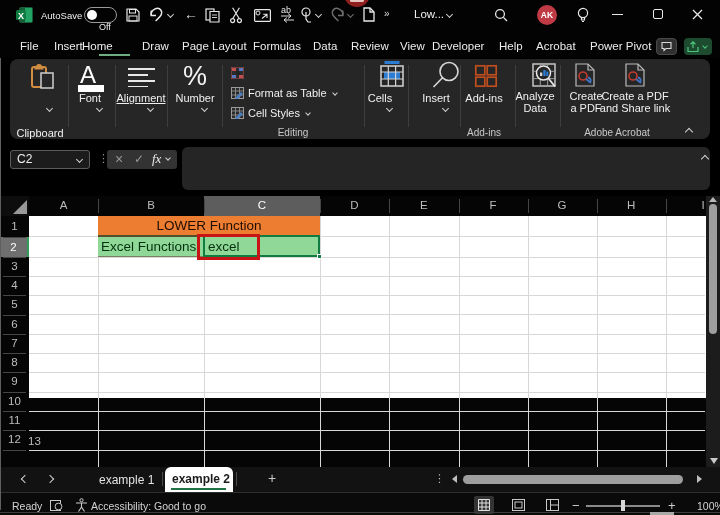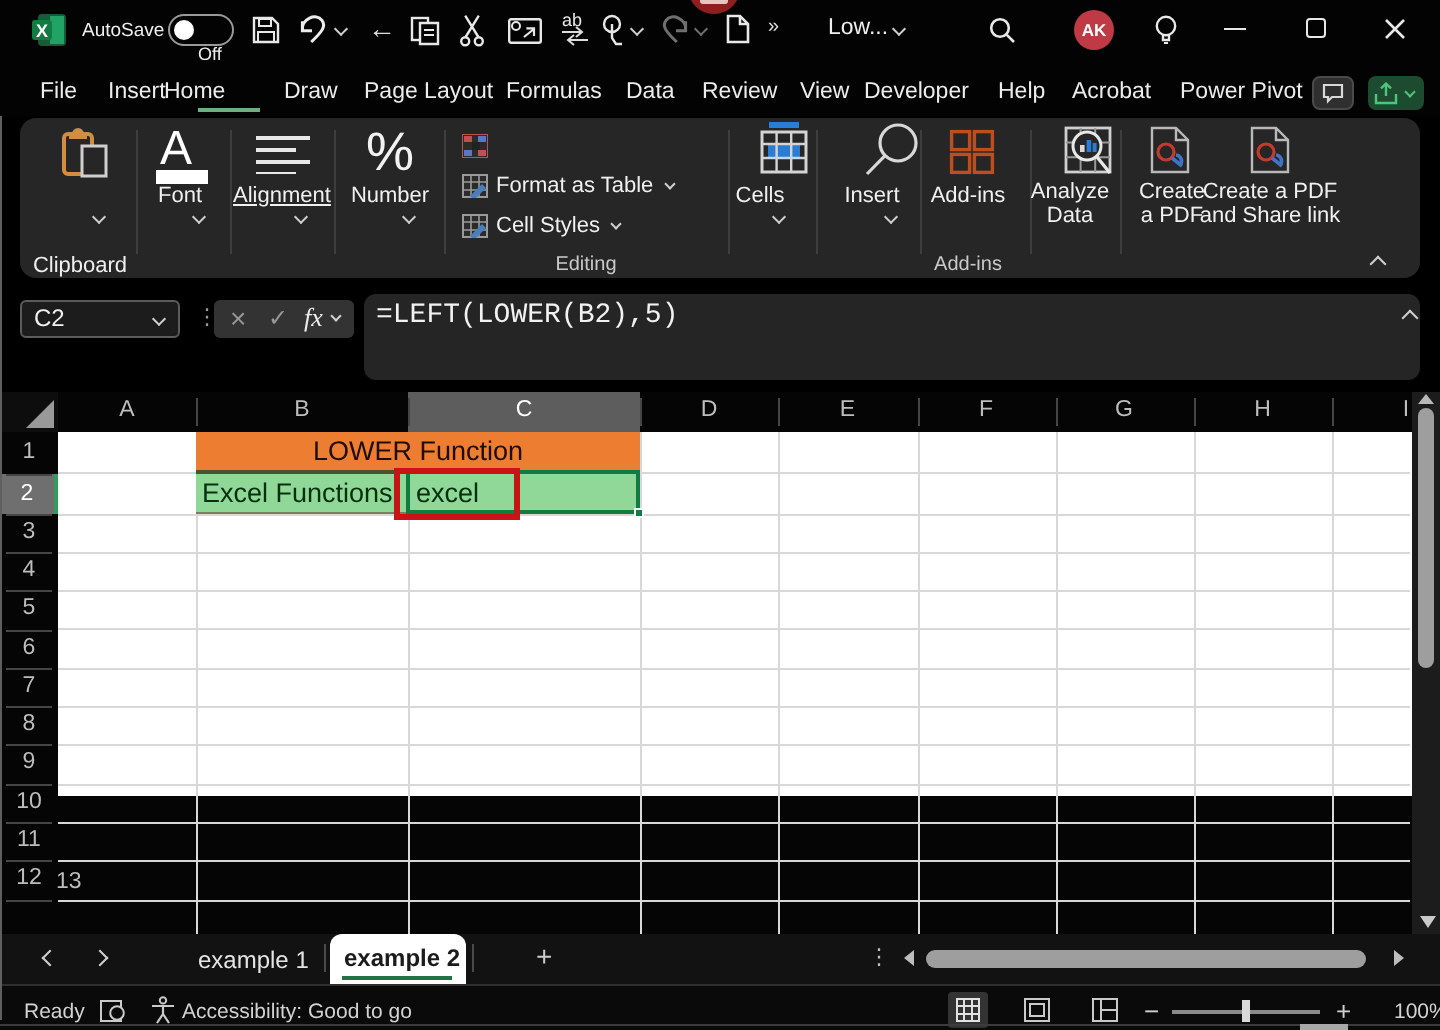--- a/index.html
+++ b/index.html
@@ -269,34 +269,34 @@
   </svg>
   <div class="rlabel" style="left:551px;top:31px;width:50px;line-height:12px;">Create<br>a PDF</div>
 
   <svg class="abs" style="left:615px;top:4px" width="22" height="25" viewBox="0 0 22 25">
     <path d="M1 1 h12 l6 6 v16 h-18 z" fill="none" stroke="#b9b9b9" stroke-width="1.2"></path>
     <path d="M13 1 v6 h6" fill="none" stroke="#b9b9b9" stroke-width="1.2"></path>
     <circle cx="8" cy="13" r="4" fill="none" stroke="#c23b2e" stroke-width="1.6"></circle>
     <path d="M11 16 l5 4 M13 14.5 a3 3 0 0 1 2 5" fill="none" stroke="#3f74c4" stroke-width="1.8"></path>
   </svg>
   <div class="rlabel" style="left:574px;top:31px;width:102px;line-height:12px;">Create a PDF<br>and Share link</div>
+  <div class="grplabel" style="left:535px;width:144px;">Adobe Acrobat</div>
 
   <span class="cvu" style="left:676px;top:70px;"></span>
 </div>
 
 <div id="namebox">C2<span class="cvi" style="position:absolute;right:7px;top:6px;"></span></div>
 <div class="abs" style="left:98px;top:152px;color:#9a9a9a;font-size:11px;">⋮</div>
 <div id="fxbox">
   <span class="abs" style="left:8px;top:1px;color:#979797;font-size:14px;">×</span>
   <span class="abs" style="left:27px;top:2px;color:#979797;font-size:12px;">✓</span>
   <span class="abs" style="left:45px;top:1px;color:#ececec;font-size:13px;font-style:italic;font-family:'Liberation Serif',serif;">fx</span>
   <span class="cvs" style="position:absolute;left:59px;top:6px;"></span>
 </div>
 <div id="formulabox">
-  <div class="abs" style="left:6px;top:3px;color:#f2f2f2;font-size:14px;font-family:'Liberation Mono',monospace;">=LEFT(LOWER(B2),5)</div>
   <span class="cvu" style="right:2px;top:9px;"></span>
 </div>
 
 <div id="grid">
 
   <div class="abs" style="left:0;top:0;width:29px;height:19.5px;background:#0d0d0d;">
     <div class="abs" style="left:13px;top:4px;width:0;height:0;border-left:14px solid transparent;border-bottom:14px solid #999999;"></div>
   </div>
 
   <div class="colhdr" style="left:29px;width:69px;">A</div>

